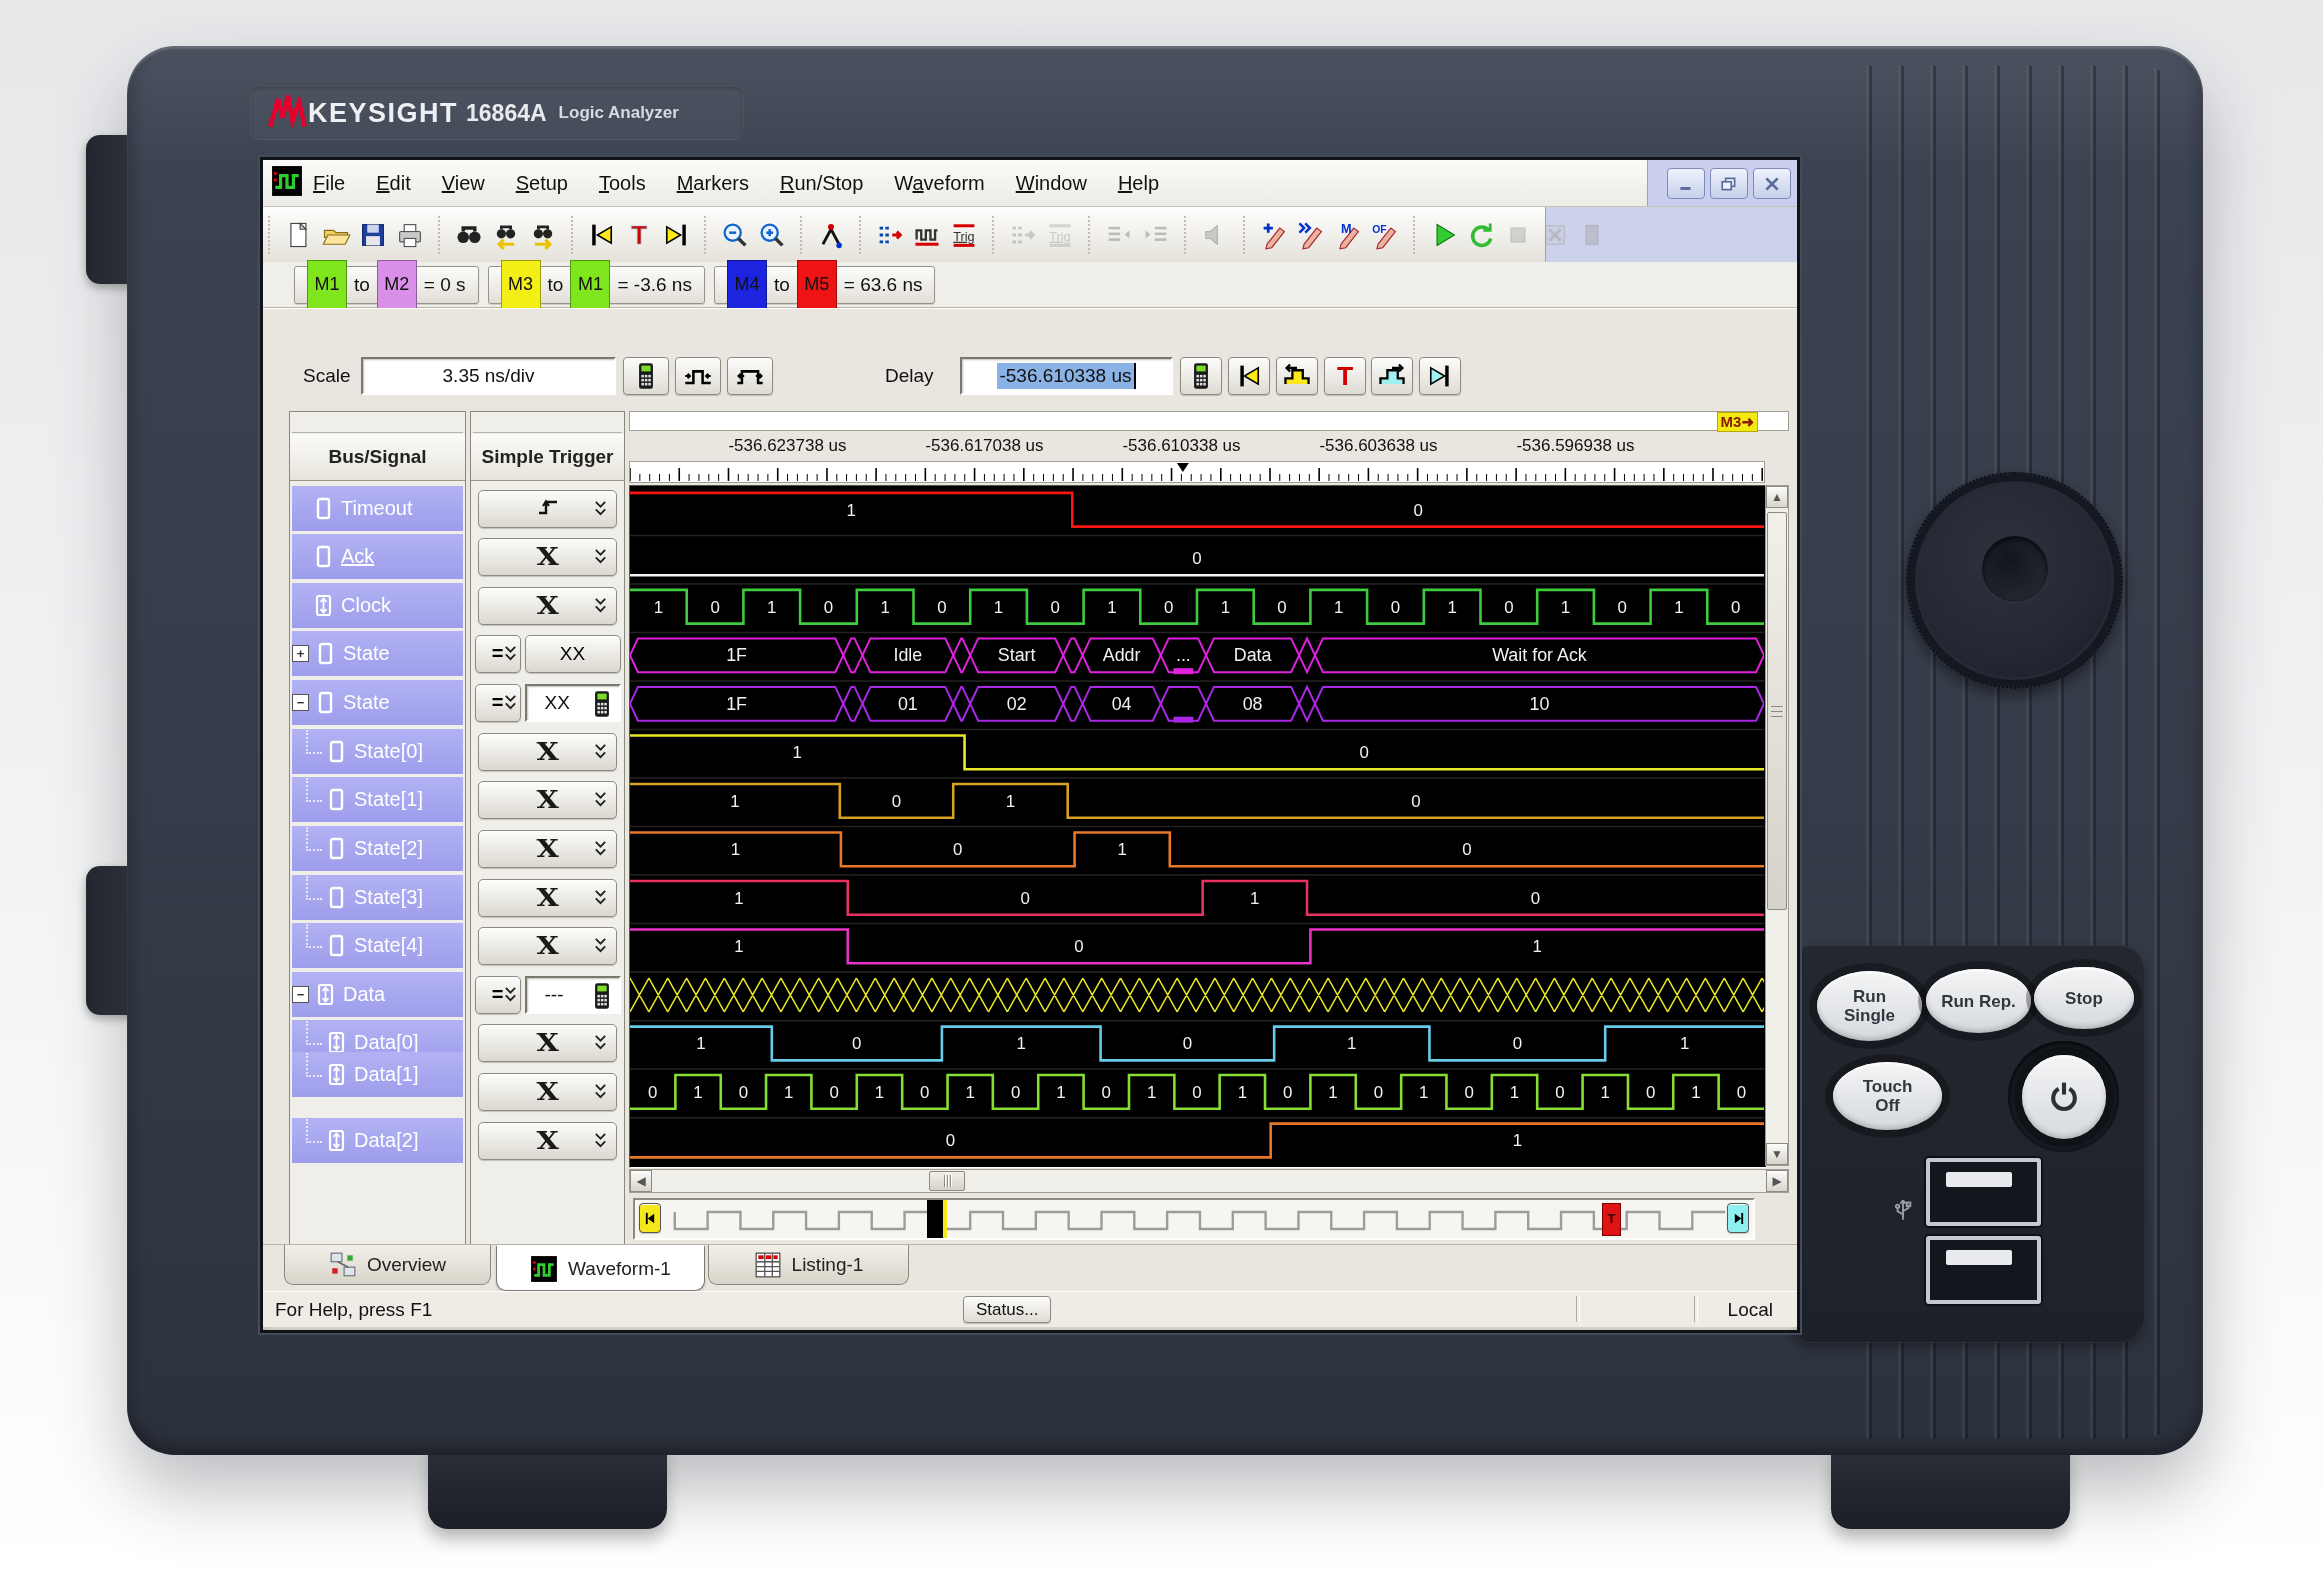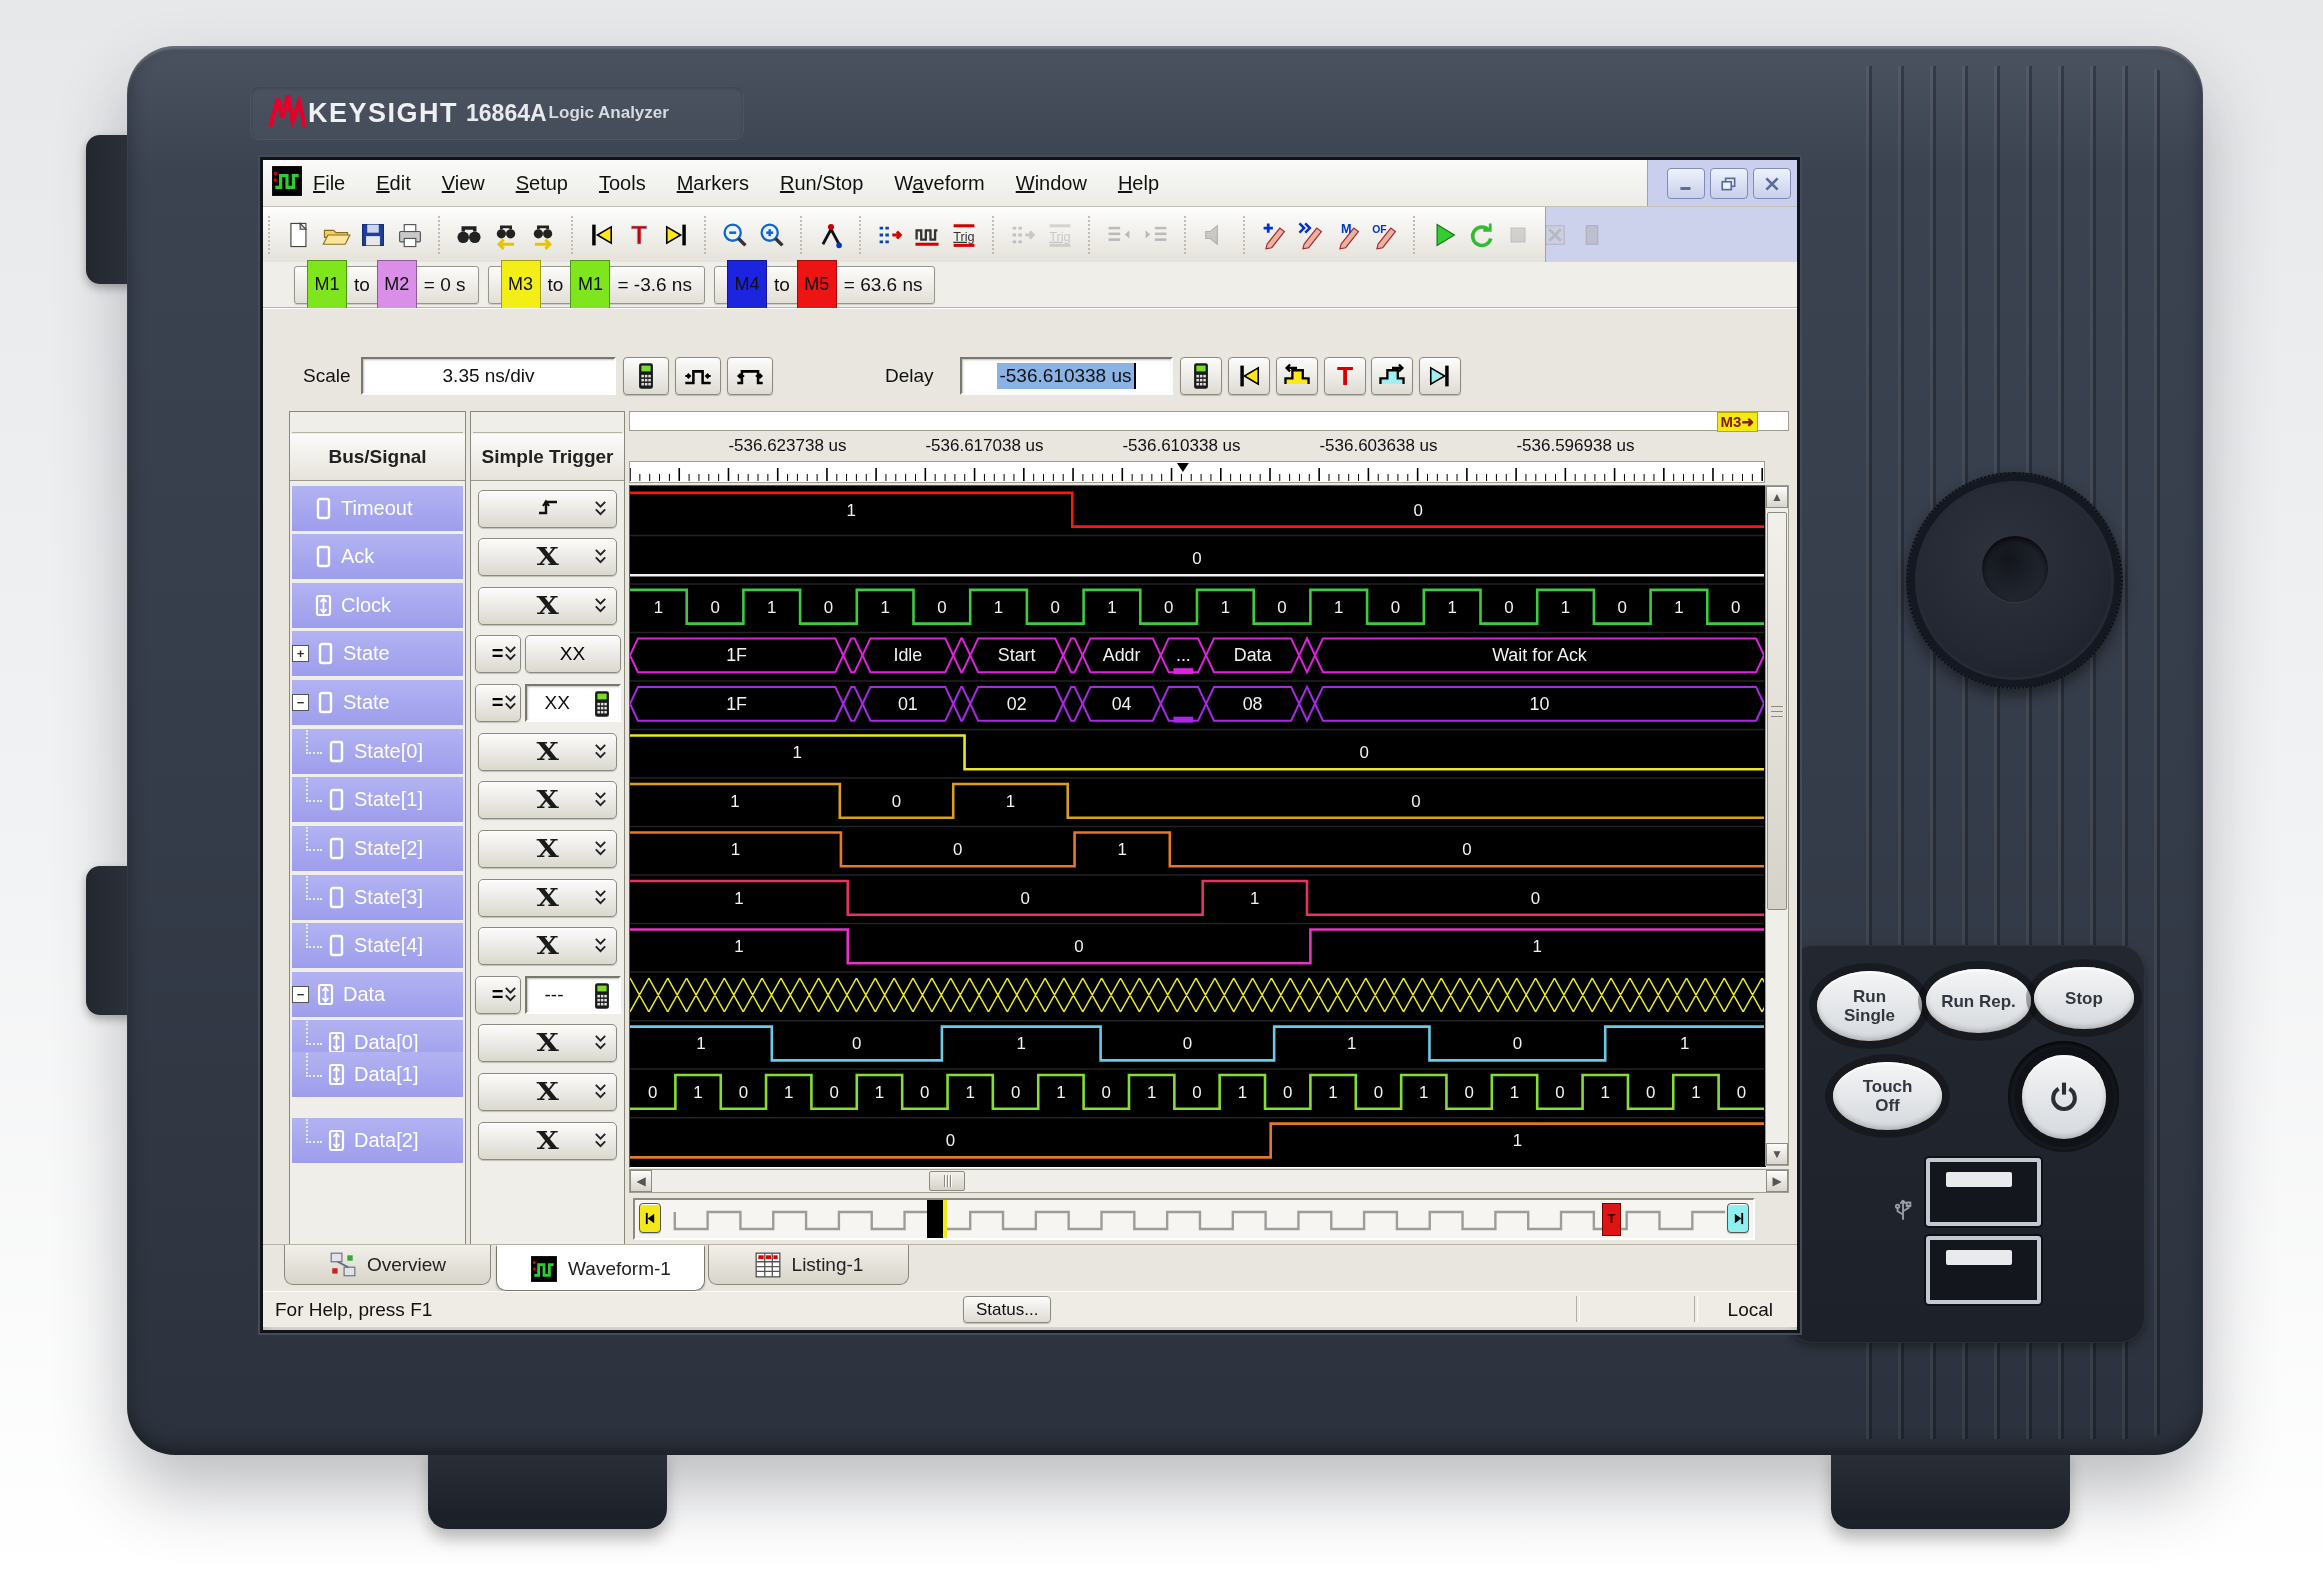--- a/index.html
+++ b/index.html
@@ -11,21 +11,21 @@
     background:linear-gradient(180deg,#4b5260 0%,#3b4250 9%,#353c49 55%,#2c323d 100%);
     box-shadow:inset 0 3px 2px rgba(255,255,255,.18),inset 0 -8px 18px rgba(0,0,0,.38),0 36px 70px rgba(40,44,52,.30);}
   .handle{position:absolute;width:58px;height:149px;background:linear-gradient(90deg,#23272f,#31363f);border-radius:14px;box-shadow:0 4px 10px rgba(0,0,0,.3);}
   .foot{position:absolute;top:1445px;width:239px;height:84px;background:linear-gradient(180deg,#2d323b,#1d2129 80%);border-radius:6px 6px 20px 20px;box-shadow:0 10px 16px rgba(0,0,0,.25);}
   .ridges{position:absolute;left:1713px;top:20px;width:344px;height:1373px;border-radius:0 44px 44px 0;
     background:repeating-linear-gradient(90deg,rgba(0,0,0,0) 0 26px,rgba(255,255,255,.06) 26px 29px,rgba(0,0,0,.28) 29px 32px);}
   .brand-plate{position:absolute;left:123px;top:40px;width:494px;height:54px;border-radius:9px;display:flex;align-items:center;gap:0;
     background:rgba(255,255,255,.035);box-shadow:inset 0 0 0 1px rgba(255,255,255,.07),inset 0 2px 4px rgba(0,0,0,.25);padding-left:18px;box-sizing:border-box;}
   .brand{color:#eef0f3;font-weight:bold;font-size:27px;letter-spacing:1.5px;}
   .model{color:#e8eaee;font-weight:bold;font-size:23px;margin-left:8px;}
-  .model-desc{color:#d7dae0;font-weight:bold;font-size:17px;margin-left:2px;}
+  .model-desc{color:#d7dae0;font-weight:bold;font-size:17px;margin-left:12px;}
   .knob{position:absolute;left:1779px;top:426px;width:213px;height:213px;border-radius:50%;
     background:radial-gradient(circle at 44% 38%,#2d323d 0%,#232833 55%,#161a22 100%);
     box-shadow:inset 0 0 0 7px #141821,inset 0 0 0 10px #252a34,0 6px 14px rgba(0,0,0,.45);border:2px dotted #0d1016;}
   .knob-hole{position:absolute;left:74px;top:62px;width:66px;height:66px;border-radius:50%;
     background:radial-gradient(circle at 40% 35%,#12151c,#252a33 85%);box-shadow:inset 0 3px 6px rgba(0,0,0,.8),0 1px 1px rgba(255,255,255,.07);}
   .ctrl-panel{position:absolute;left:1660px;top:899px;width:358px;height:398px;border-radius:26px;
     background:linear-gradient(180deg,#23272f,#1d2129);box-shadow:inset 0 0 0 1px rgba(255,255,255,.06),0 4px 10px rgba(0,0,0,.35);}
   .oval-btn{position:absolute;border-radius:50%;background:linear-gradient(180deg,#f4f5f6,#dadde1 85%);
     box-shadow:0 0 0 8px rgba(0,0,0,.30),inset 0 -3px 5px rgba(0,0,0,.18),inset 0 2px 2px #fff;
     display:flex;flex-direction:column;align-items:center;justify-content:center;color:#32373f;font-weight:bold;font-size:17px;line-height:19px;text-align:center;cursor:pointer;}
@@ -484,21 +484,21 @@
               </span>
               <span style="margin-left:4px;">Timeout</span>
             </div>
             <div class="sig-row" style="top:122px;">
               <span style="width:19px;flex:none;"></span>
               <span style="flex:none;display:flex;">
                 <svg viewBox="0 0 26 26" width="26" height="26">
                   <rect x="7" y="3" width="11" height="19" rx="2" fill="none" stroke="#fff" stroke-width="2.4"></rect>
                 </svg>
               </span>
-              <span style="margin-left:4px;">Ack</span>
+              <span style="margin-left:4px;text-decoration:underline;">Ack</span>
             </div>
             <div class="sig-row" style="top:171px;">
               <span style="width:19px;flex:none;"></span>
               <span style="flex:none;display:flex;">
                 <svg viewBox="0 0 26 26" width="26" height="26">
                   <rect x="6" y="3" width="13" height="19" rx="2" fill="none" stroke="#fff" stroke-width="2.2"></rect>
                   <path d="M12.5 6 v13 M9.5 9 l3 -3.5 3 3.5 M9.5 16 l3 3.5 3 -3.5" stroke="#fff" stroke-width="1.8" fill="none"></path>
                 </svg>
               </span>
               <span style="margin-left:4px;">Clock</span>

